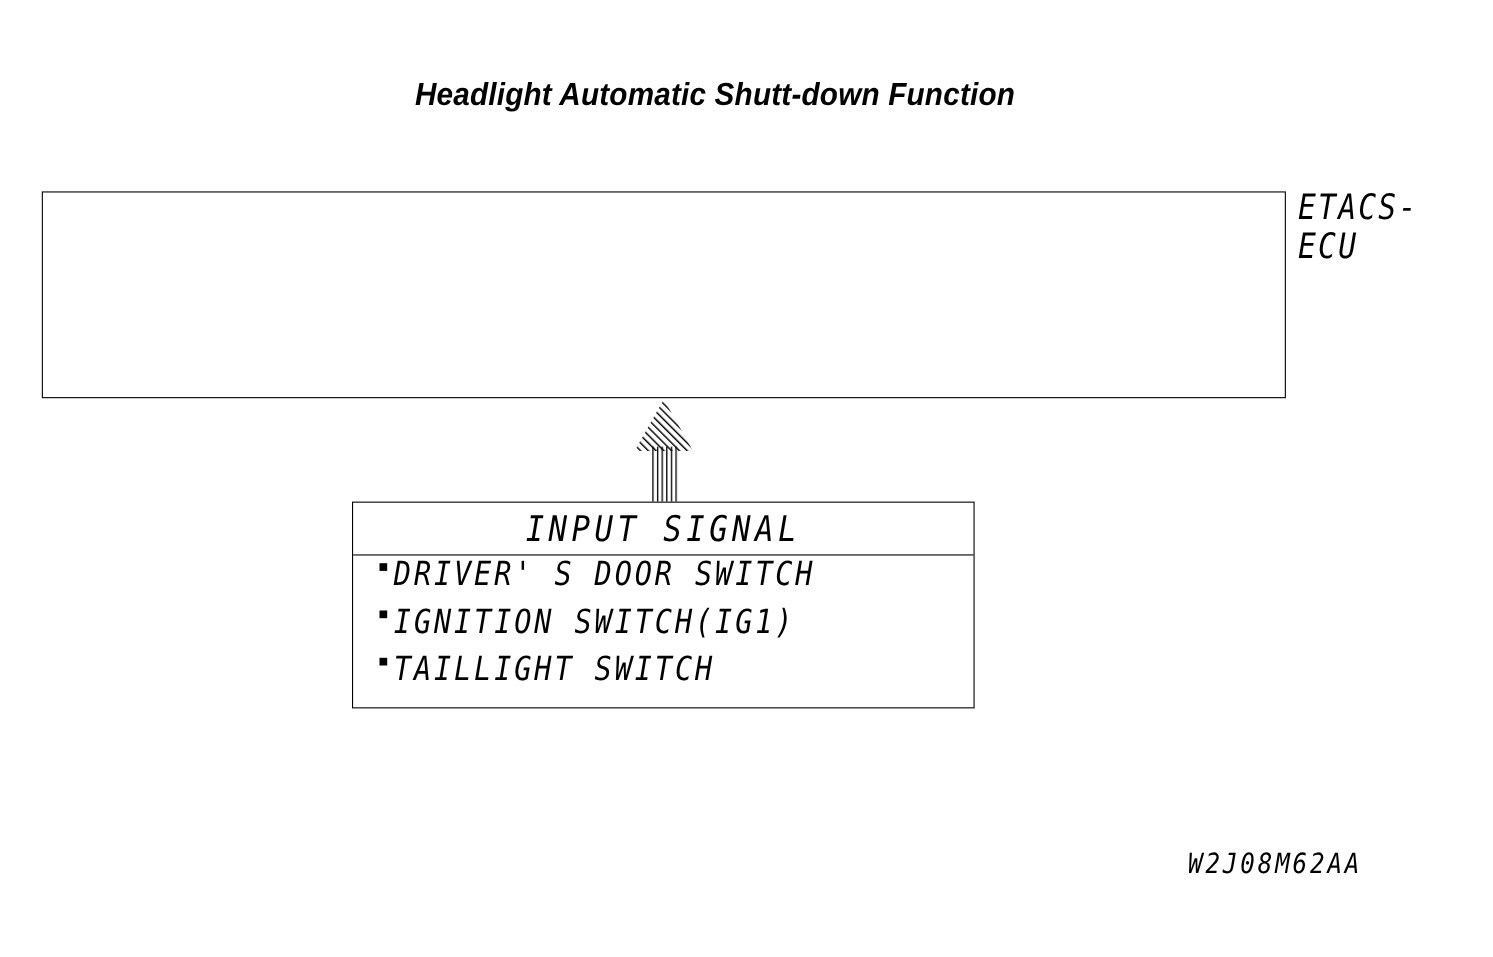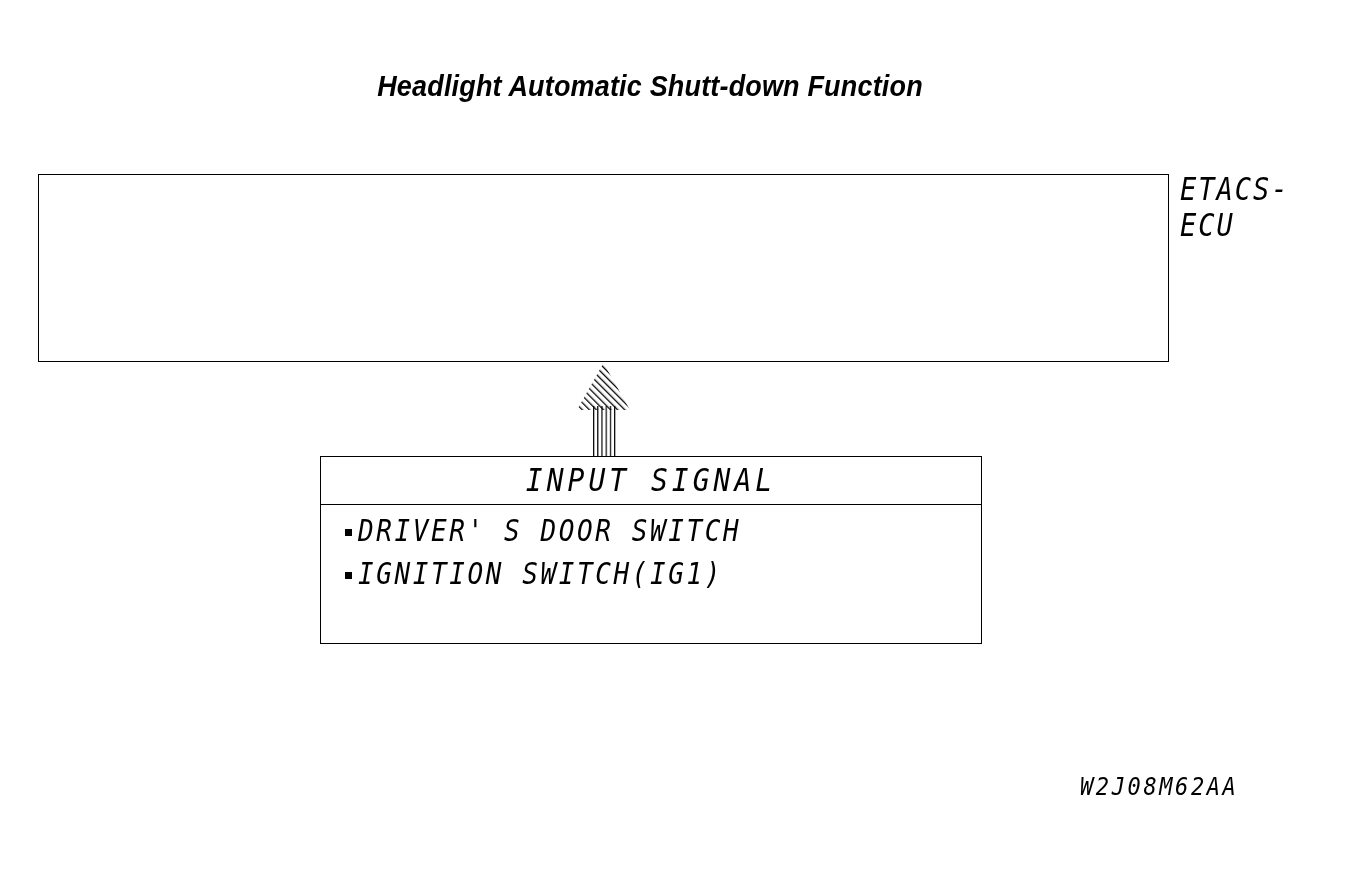--- a/index.html
+++ b/index.html
@@ -76,21 +76,21 @@
     top: 358px;
     width: 66px;
     height: 100px;
   }
 
   
   .input-box {
     position: absolute;
     left: 320px;
     top: 456px;
-    width: 662px;
+    width: 566px;
     height: 188px;
     border: 1.6px solid #000000;
     box-sizing: border-box;
     background: #ffffff;
   }
 
   .input-header {
     position: absolute;
     left: 0;
     top: 0;
@@ -112,21 +112,20 @@
 
   .input-list {
     position: absolute;
     left: 24px;
     top: 52px;
     width: 520px;
   }
 
   .input-item {
     display: flex;
-    align-items: center;
     height: 43px;
   }
 
   .bullet {
     width: 7px;
     height: 7px;
     background: #000000;
     flex: 0 0 auto;
     margin-right: 6px;
     margin-top: 3px;
@@ -192,19 +191,23 @@
       <div class="input-item">
         <span class="bullet"></span>
         <span class="cad input-item-text">DRIVER' S DOOR SWITCH</span>
       </div>
 
       <div class="input-item">
         <span class="bullet"></span>
         <span class="cad input-item-text">IGNITION SWITCH(IG1)</span>
       </div>
 
+      <div class="input-item">
+        <span class="bullet"></span>
+        <span class="cad input-item-text">TAILLIGHT SWITCH</span>
+      </div>
 
     </div>
   </div>
 
   <div class="cad drawing-number">W2J08M62AA</div>
 
 </div>
 
 </body></html>

